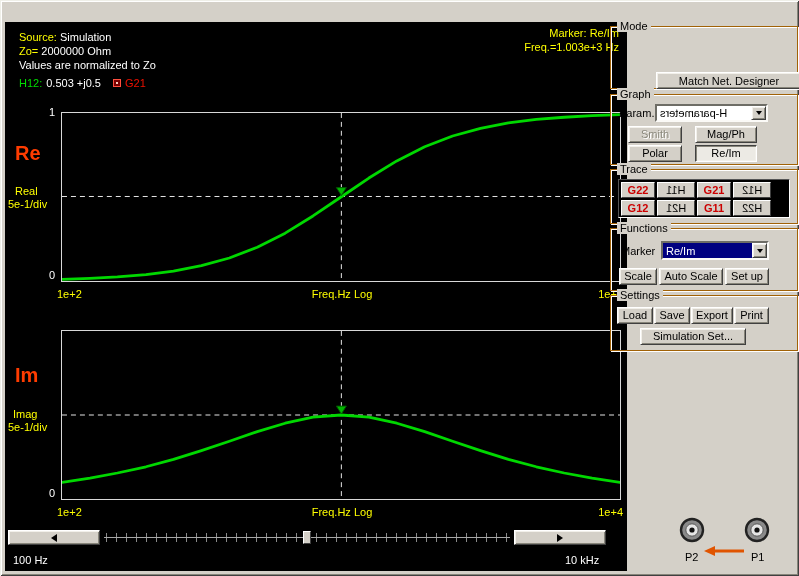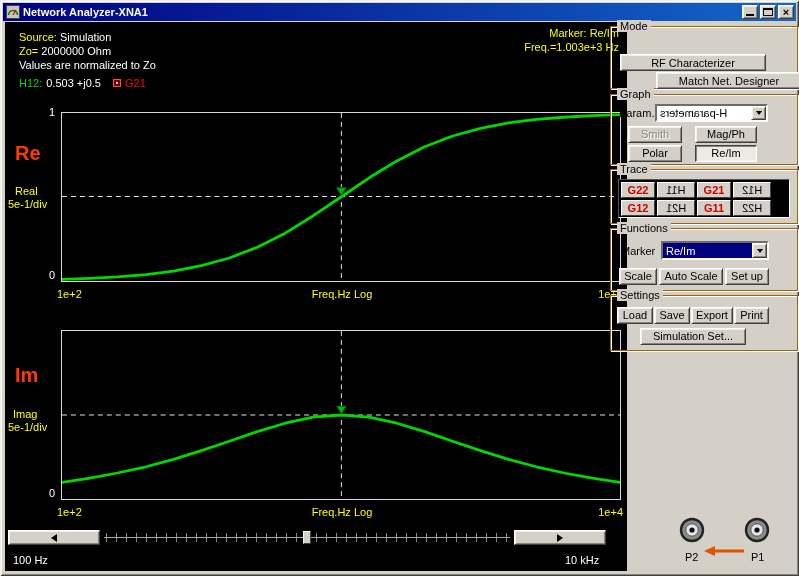--- a/index.html
+++ b/index.html
@@ -162,39 +162,20 @@
   #port-arrow { position:absolute; left:701px; top:524px; width:42px; height:12px; }
   .port-lab { position:absolute; font-size:11px; color:#000; }
   #lbl-p2 { left:682px; top:530px; }
   #lbl-p1 { left:748px; top:530px; }
 </style>
 </head>
 <body>
 
 <div id="window">
 
-  <div id="titlebar">
-    <svg id="win-icon" viewBox="0 0 14 14">
-      <rect x="0.5" y="0.5" width="13" height="13" fill="#c8c4bc" stroke="#404040"></rect>
-      <path d="M2.5 10 A4.5 4.5 0 0 1 11.5 10" fill="none" stroke="#008000" stroke-width="1.6"></path>
-      <line x1="7" y1="10" x2="10" y2="5" stroke="#cc0000" stroke-width="1.2"></line>
-    </svg>
-    <span id="title-text">Network Analyzer-XNA1</span>
-    <div id="win-buttons">
-      <div class="winbtn">
-          <span class="glyph-min"></span>
-        </div>
-      <div class="winbtn">
-          <span class="glyph-max"></span>
-        </div>
-      <div class="winbtn">
-          <span class="glyph-close">×</span>
-        </div>
-    </div>
-  </div>
 
   <div id="client">
 
     <div id="display">
 
       <div class="hline" id="hdr-source">
         <span class="yellow">Source:</span>
         <span class="white">Simulation</span>
       </div>
       <div class="hline" id="hdr-zo">
@@ -258,21 +239,20 @@
       </div>
       <div class="btn" id="scroll-right">
         <span class="tri-right"></span>
       </div>
       <div class="hline" id="lbl-100hz">100 Hz</div>
       <div class="hline" id="lbl-10khz">10 kHz</div>
     </div>
 
     <div class="group" id="grp-mode">
       <span class="group-label">Mode</span>
-      <div class="btn mode-btn" id="btn-rf">RF Characterizer</div>
       <div class="btn mode-btn" id="btn-match">Match Net. Designer</div>
     </div>
 
     <div class="group" id="grp-graph">
       <span class="group-label">Graph</span>
       <span id="param-label">Param.</span>
       <div class="combo" id="param-combo">
         <span class="combo-text mirrored">H-parameters</span>
         <span class="combo-btn">
             <span class="tri-down"></span>

